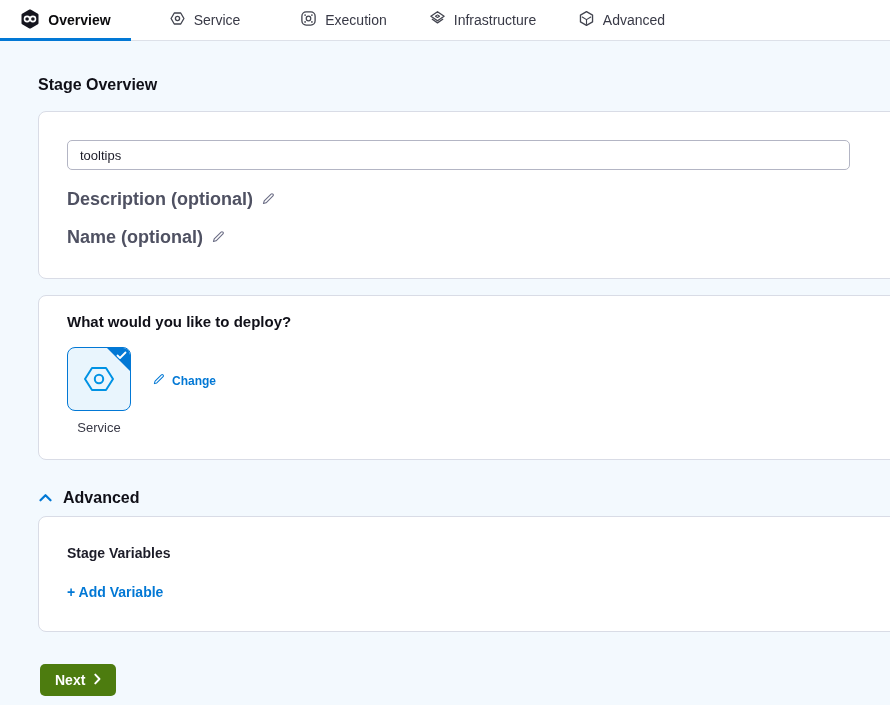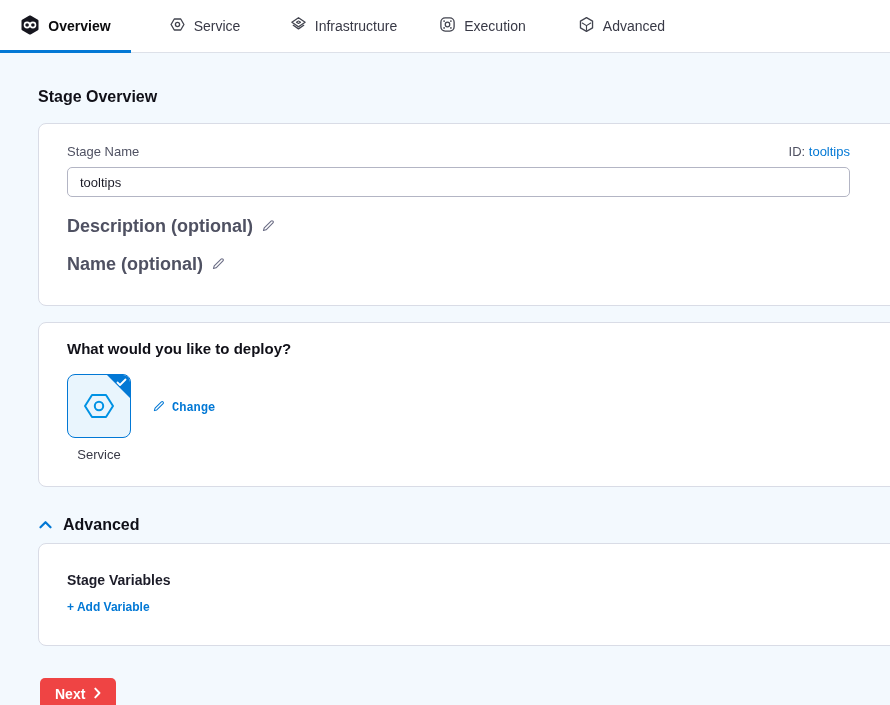--- a/index.html
+++ b/index.html
@@ -5,21 +5,21 @@
   * { box-sizing: border-box; }
   html, body { margin:0; padding:0; overflow:hidden; }
   body {
     width:890px; height:705px;
     background:#f3f9fe;
     font-family:"Liberation Sans", sans-serif;
     color:#1c1c28;
   }
   
   .tabbar {
-    height:53px; background:#fff; border-bottom:1px solid #dde1e9;
+    height:41px; background:#fff; border-bottom:1px solid #dde1e9;
     display:flex; align-items:stretch; position:relative;
   }
   .tab {
     width:131px; margin-right:8px; display:flex; align-items:center;
     justify-content:center; gap:8px; font-size:14px; color:#383946;
     cursor:pointer; position:relative;
   }
   .tab.active { font-weight:700; color:#0b0b0d; }
   .tab.active::after {
     content:""; position:absolute; left:0; right:0; bottom:-1px;
@@ -58,32 +58,31 @@
   .tile-corner {
     position:absolute; top:0; right:0; width:23px; height:23px;
     background:#0278d5; clip-path:polygon(0 0,100% 0,100% 100%);
   }
   .tile-check { position:absolute; top:3px; right:3px; }
   .tile-caption { margin-top:9px; font-size:13px; color:#383946; }
   .change-link {
     align-self:flex-start; margin-top:26px; display:flex; align-items:center;
     gap:7px; color:#0278d5; font-size:12px; font-weight:600; cursor:pointer;
     text-decoration:none;
-    font-family:Liberation Mono, monospace;
   }
   
   .adv-header { margin-top:29px; display:flex; align-items:center; gap:10px; cursor:pointer; }
   .adv-title { font-size:16px; font-weight:700; color:#101018; }
   .card-3 { margin-top:9px; padding:28px 28px 30px 28px; }
   .vars-title { font-size:14px; font-weight:700; color:#1c1c28; }
-  .add-var { margin-top:12px; font-size:12px; font-weight:600; color:#0278d5; cursor:pointer; display:inline-block; text-decoration:none; }
+  .add-var { margin-top:23px; font-size:14px; font-weight:600; color:#0278d5; cursor:pointer; display:inline-block; text-decoration:none; }
   
   .next-btn {
     margin:32px 0 0 2px; height:32px; padding:0 15px;
-    background:#ef4444; color:#fff; border:none; border-radius:5px;
+    background:#4d7c0f; color:#fff; border:none; border-radius:5px;
     font-size:14px; font-weight:700; font-family:"Liberation Sans", sans-serif;
     display:inline-flex; align-items:center; gap:9px; cursor:pointer;
   }
 </style>
 </head>
 <body>
 
 <div class="tabbar">
   <div class="tab active">
     <span>
@@ -96,69 +95,62 @@
     <span>Overview</span>
   </div>
   <div class="tab">
     <span>
       <svg width="17" height="17" viewBox="0 0 18 18">
         <path d="M5.6 3.2 h6.8 l3.4 5.8 -3.4 5.8 H5.6 L2.2 9 Z" fill="none" stroke="#42444f" stroke-width="1.4" stroke-linejoin="round"></path>
         <circle cx="9" cy="9" r="2.2" fill="none" stroke="#42444f" stroke-width="1.4"></circle>
       </svg>
     </span>
     <span>Service</span>
-  </div>
-  <div class="tab">
-    <span>
-      <svg width="17" height="17" viewBox="0 0 18 18">
-        <path d="M9 1.8 L16 6.6 L9 11.4 L2 6.6 Z" fill="none" stroke="#42444f" stroke-width="1.4" stroke-linejoin="round"></path>
-        <path d="M3.5 9.8 L9 13.6 L14.5 9.8" fill="none" stroke="#42444f" stroke-width="1.4" stroke-linejoin="round" stroke-linecap="round"></path>
-        <path d="M9 5.2 L11.2 6.6 L9 8 L6.8 6.6 Z" fill="none" stroke="#42444f" stroke-width="1.1" stroke-linejoin="round"></path>
-      </svg>
-    </span>
-    <span>Infrastructure</span>
   </div>
   <div class="tab">
     <span>
       <svg width="17" height="17" viewBox="0 0 18 18">
         <rect x="2" y="2" width="14" height="14" rx="4.5" fill="none" stroke="#42444f" stroke-width="1.4"></rect>
         <circle cx="9" cy="9" r="2.4" fill="none" stroke="#42444f" stroke-width="1.3"></circle>
         <circle cx="5.4" cy="5.4" r="0.9" fill="#42444f"></circle>
         <circle cx="12.6" cy="5.4" r="0.9" fill="#42444f"></circle>
         <circle cx="5.4" cy="12.6" r="0.9" fill="#42444f"></circle>
         <circle cx="12.6" cy="12.6" r="0.9" fill="#42444f"></circle>
       </svg>
     </span>
     <span>Execution</span>
   </div>
   <div class="tab">
     <span>
       <svg width="17" height="17" viewBox="0 0 18 18">
+        <path d="M9 1.8 L16 6.6 L9 11.4 L2 6.6 Z" fill="none" stroke="#42444f" stroke-width="1.4" stroke-linejoin="round"></path>
+        <path d="M3.5 9.8 L9 13.6 L14.5 9.8" fill="none" stroke="#42444f" stroke-width="1.4" stroke-linejoin="round" stroke-linecap="round"></path>
+        <path d="M9 5.2 L11.2 6.6 L9 8 L6.8 6.6 Z" fill="none" stroke="#42444f" stroke-width="1.1" stroke-linejoin="round"></path>
+      </svg>
+    </span>
+    <span>Infrastructure</span>
+  </div>
+  <div class="tab">
+    <span>
+      <svg width="17" height="17" viewBox="0 0 18 18">
         <path d="M9 1.8 L15.4 5.4 V12.6 L9 16.2 L2.6 12.6 V5.4 Z" fill="none" stroke="#42444f" stroke-width="1.4" stroke-linejoin="round"></path>
         <path d="M4.5 7.5 L9 10.2 L13.5 7.5" fill="none" stroke="#42444f" stroke-width="1.2" stroke-linecap="round" stroke-linejoin="round"></path>
         <path d="M9 10.2 V15" fill="none" stroke="#42444f" stroke-width="1.2" stroke-linecap="round"></path>
       </svg>
     </span>
     <span>Advanced</span>
   </div>
 </div>
 
 <div class="content">
 
   <h1 class="page-title">Stage Overview</h1>
 
   
   <div class="card card-1">
-    <div class="label-row">
-      <span class="field-label">Stage Name</span>
-      <span class="id-wrap">
-        <span>ID:</span>
-        <a href="#" class="id-link">tooltips</a>
-      </span>
-    </div>
     <input class="text-input" type="text" value="tooltips" style="">
     <div class="edit-row">
       <span class="edit-label">Description (optional)</span>
       <span>
         <svg width="13" height="13" viewBox="0 0 14 14">
           <path d="M1.6 12.4 L2.4 9.6 L9.8 2.2 a1.3 1.3 0 0 1 1.85 0 l0.15 0.15 a1.3 1.3 0 0 1 0 1.85 L4.4 11.6 Z" fill="none" stroke="#6b6d85" stroke-width="1.2" stroke-linejoin="round"></path>
         </svg>
       </span>
     </div>
     <div class="edit-row" style="margin-top:17px;">

